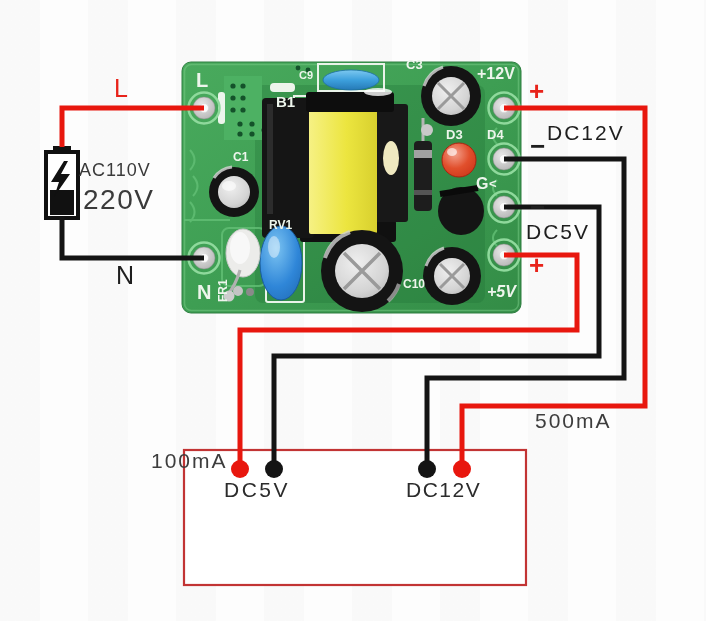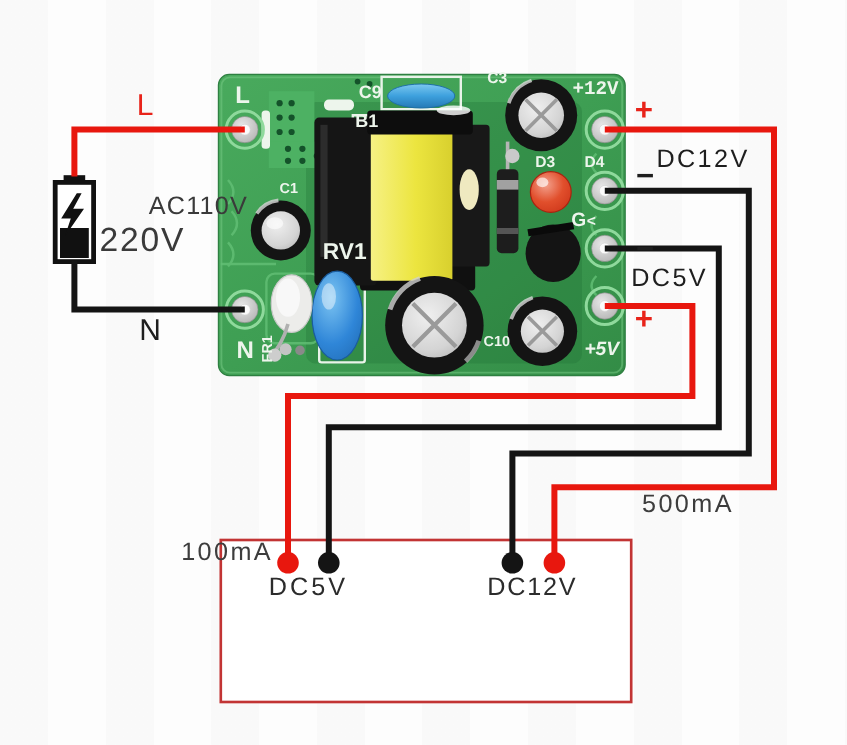--- a/index.html
+++ b/index.html
@@ -238,45 +238,45 @@
     </g>
 
     <circle cx="240" cy="469" r="9" fill="#e8170e"></circle>
     <circle cx="274" cy="469" r="9" fill="#141414"></circle>
     <circle cx="427" cy="469" r="9" fill="#141414"></circle>
     <circle cx="462" cy="469" r="9" fill="#e8170e"></circle>
   </svg>
 
   <span class="lbl big red" style="left:114px;top:76px;">L</span>
   <span class="lbl big dark" style="left:116px;top:263px;">N</span>
-  <span class="lbl" style="left:79px;top:161px;font-size:21px;letter-spacing:1px;margin-left:45px;">AC110V</span>
+  <span class="lbl" style="left:79px;top:161px;font-size:18px;letter-spacing:1px;">AC110V</span>
   <span class="lbl" style="left:83px;top:186px;font-size:28px;letter-spacing:1.5px;">220V</span>
 
   <span class="lbl sign red" style="left:529px;top:78px;">+</span>
   <span class="lbl out" style="left:547px;top:122px;">DC12V</span>
   <span class="lbl sign dark" style="left:530px;top:133px;">−</span>
 
   <span class="lbl sign dark" style="left:530px;top:194px;">−</span>
   <span class="lbl out" style="left:526px;top:221px;">DC5V</span>
   <span class="lbl sign red" style="left:529px;top:252px;">+</span>
 
   <span class="lbl cur" style="left:151px;top:410px;margin-top:40px;">100mA</span>
   <span class="lbl cur" style="left:535px;top:410px;">500mA</span>
   <span class="lbl" style="left:224px;top:479px;font-size:21px;letter-spacing:2.5px;color:#2c2c2c;">DC5V</span>
   <span class="lbl" style="left:406px;top:479px;font-size:21px;letter-spacing:1.5px;color:#2c2c2c;">DC12V</span>
 
   <span class="sk" style="left:196px;top:70px;font-size:20px;">L</span>
   <span class="sk" style="left:197px;top:282px;font-size:20px;">N</span>
   <span class="sk vert" style="left:217px;top:302px;font-size:12px;">FR1</span>
   <span class="sk" style="left:233px;top:151px;font-size:12px;">C1</span>
-  <span class="sk" style="left:269px;top:201px;font-size:19px;">RV1</span>
-  <span class="sk" style="left:299px;top:70px;font-size:15px;">C9</span>
-  <span class="sk" style="left:276px;top:94px;font-size:15px;margin-left:20px;">B1</span>
+  <span class="sk" style="left:269px;top:219px;font-size:12px;">RV1</span>
+  <span class="sk" style="left:299px;top:70px;font-size:11px;">C9</span>
+  <span class="sk" style="left:276px;top:94px;font-size:15px;">B1</span>
   <span class="sk" style="left:406px;top:58px;font-size:13px;">C3</span>
   <span class="sk" style="left:414px;top:128px;font-size:13px;padding-left:32px;">D3</span>
   <span class="sk" style="left:459px;top:128px;font-size:13px;padding-left:28px;">D4</span>
   <span class="sk" style="left:476px;top:176px;font-size:16px;">G</span>
   <span class="sk" style="left:489px;top:177px;font-size:13px;">&lt;</span>
-  <span class="sk" style="left:477px;top:66px;font-size:16px;font-family:Liberation Mono, monospace;">+12V</span>
+  <span class="sk" style="left:477px;top:66px;font-size:16px;">+12V</span>
   <span class="sk" style="left:487px;top:284px;font-size:16px;font-style:italic;">+5V</span>
   <span class="sk" style="left:403px;top:278px;font-size:12px;">C10</span>
 
 </div>
 
 </body></html>

